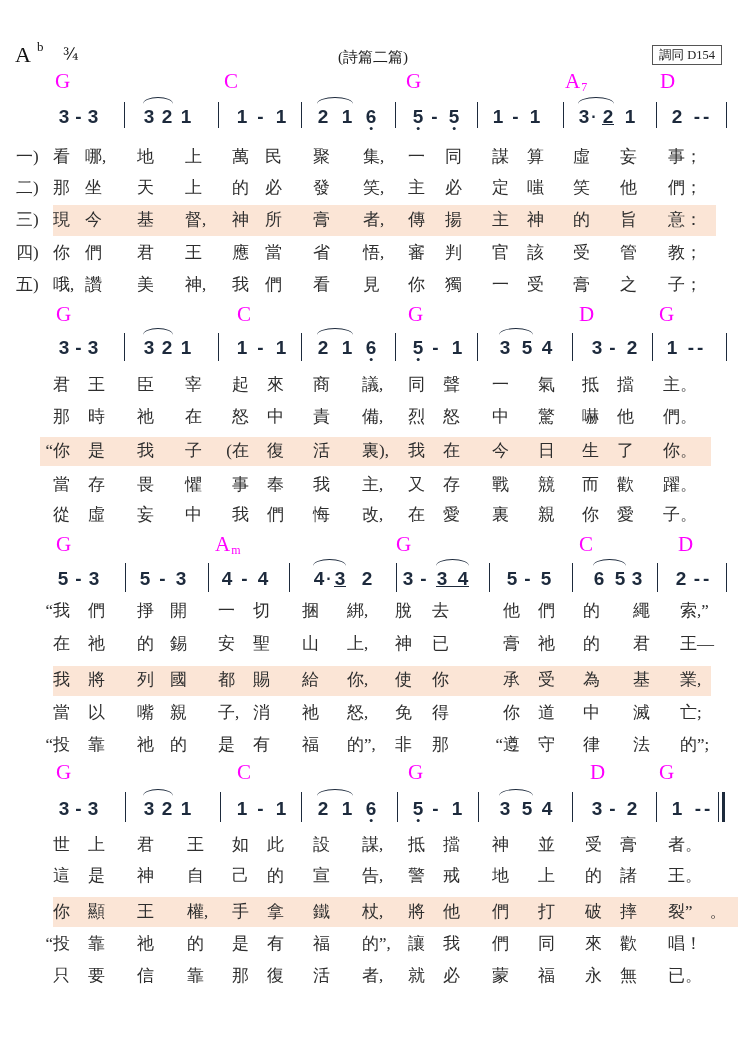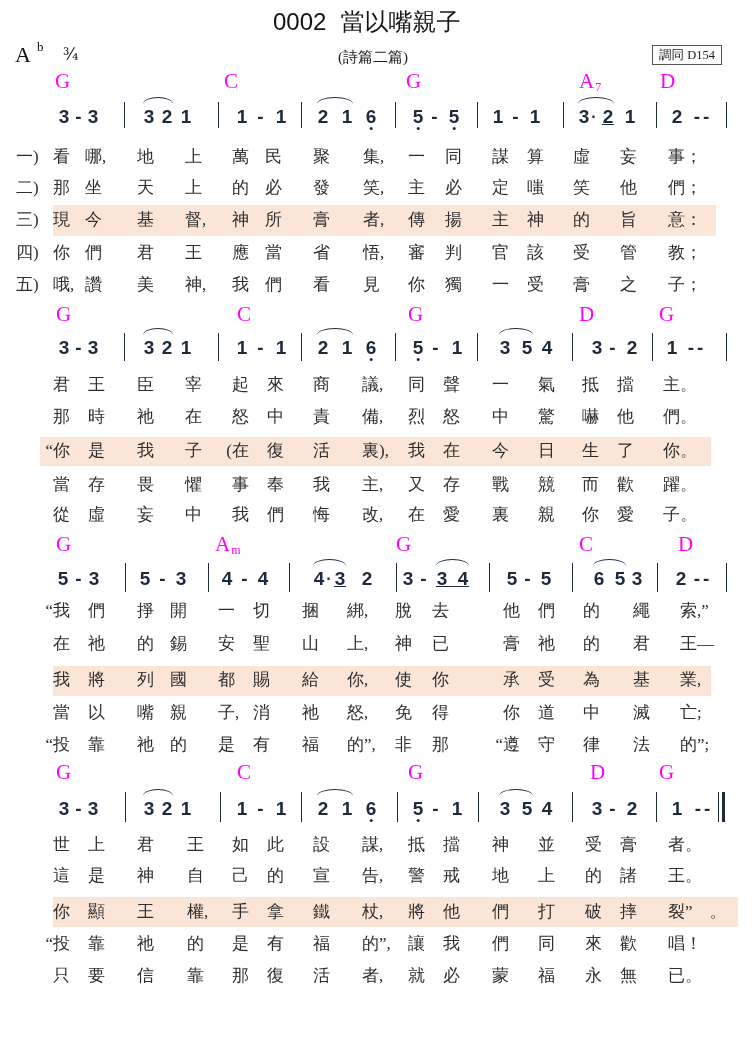--- a/index.html
+++ b/index.html
@@ -61,36 +61,33 @@
   .lyric, .verse-no {
     position: absolute; font-family: "Liberation Serif", serif; font-size: 17px;
     line-height: 20px; color: var(--lyric, #2e2e2e); white-space: pre;
   }
   .lyric .lead { position: absolute; right: 100%; top: 0; }
 </style>
 </head>
 <body>
 
 <div id="page">
-  <div class="title">
-    <span class="num">0002</span><span>當以嘴親子</span>
-  </div>
   <div class="subtitle">(詩篇二篇)</div>
   <div class="key">A</div>
   <div class="key-acc">b</div>
   <div class="timesig">¾</div>
   <div class="refbox">調同 D154</div>
 
   <div id="systems">
       <div class="system">
         <div class="hl" style="left: 53px; top: 205px; width: 663px; height: 31px;"></div>
         <div class="chord" style="left: 55px; top: 70px;"><span>G</span></div>
         <div class="chord" style="left: 224px; top: 70px;"><span>C</span></div>
         <div class="chord" style="left: 406px; top: 70px;"><span>G</span></div>
-        <div class="chord" style="left: 565px; top: 70px; margin-left: 14px;"><span>A</span><sub>7</sub></div>
+        <div class="chord" style="left: 565px; top: 70px;"><span>A</span><sub>7</sub></div>
         <div class="chord" style="left: 660px; top: 70px;"><span>D</span></div>
         <div class="bar" style="left: 124px; top: 102px; height: 26px;"></div>
         <div class="bar" style="left: 218px; top: 102px; height: 26px;"></div>
         <div class="bar" style="left: 301px; top: 102px; height: 26px;"></div>
         <div class="bar" style="left: 395px; top: 102px; height: 26px;"></div>
         <div class="bar" style="left: 477px; top: 102px; height: 26px;"></div>
         <div class="bar" style="left: 563px; top: 102px; height: 26px;"></div>
         <div class="bar" style="left: 656px; top: 102px; height: 26px;"></div>
         <div class="bar" style="left: 726px; top: 102px; height: 26px;"></div>
         <span class="note" style="left: 64px; top: 107px;">3</span>

